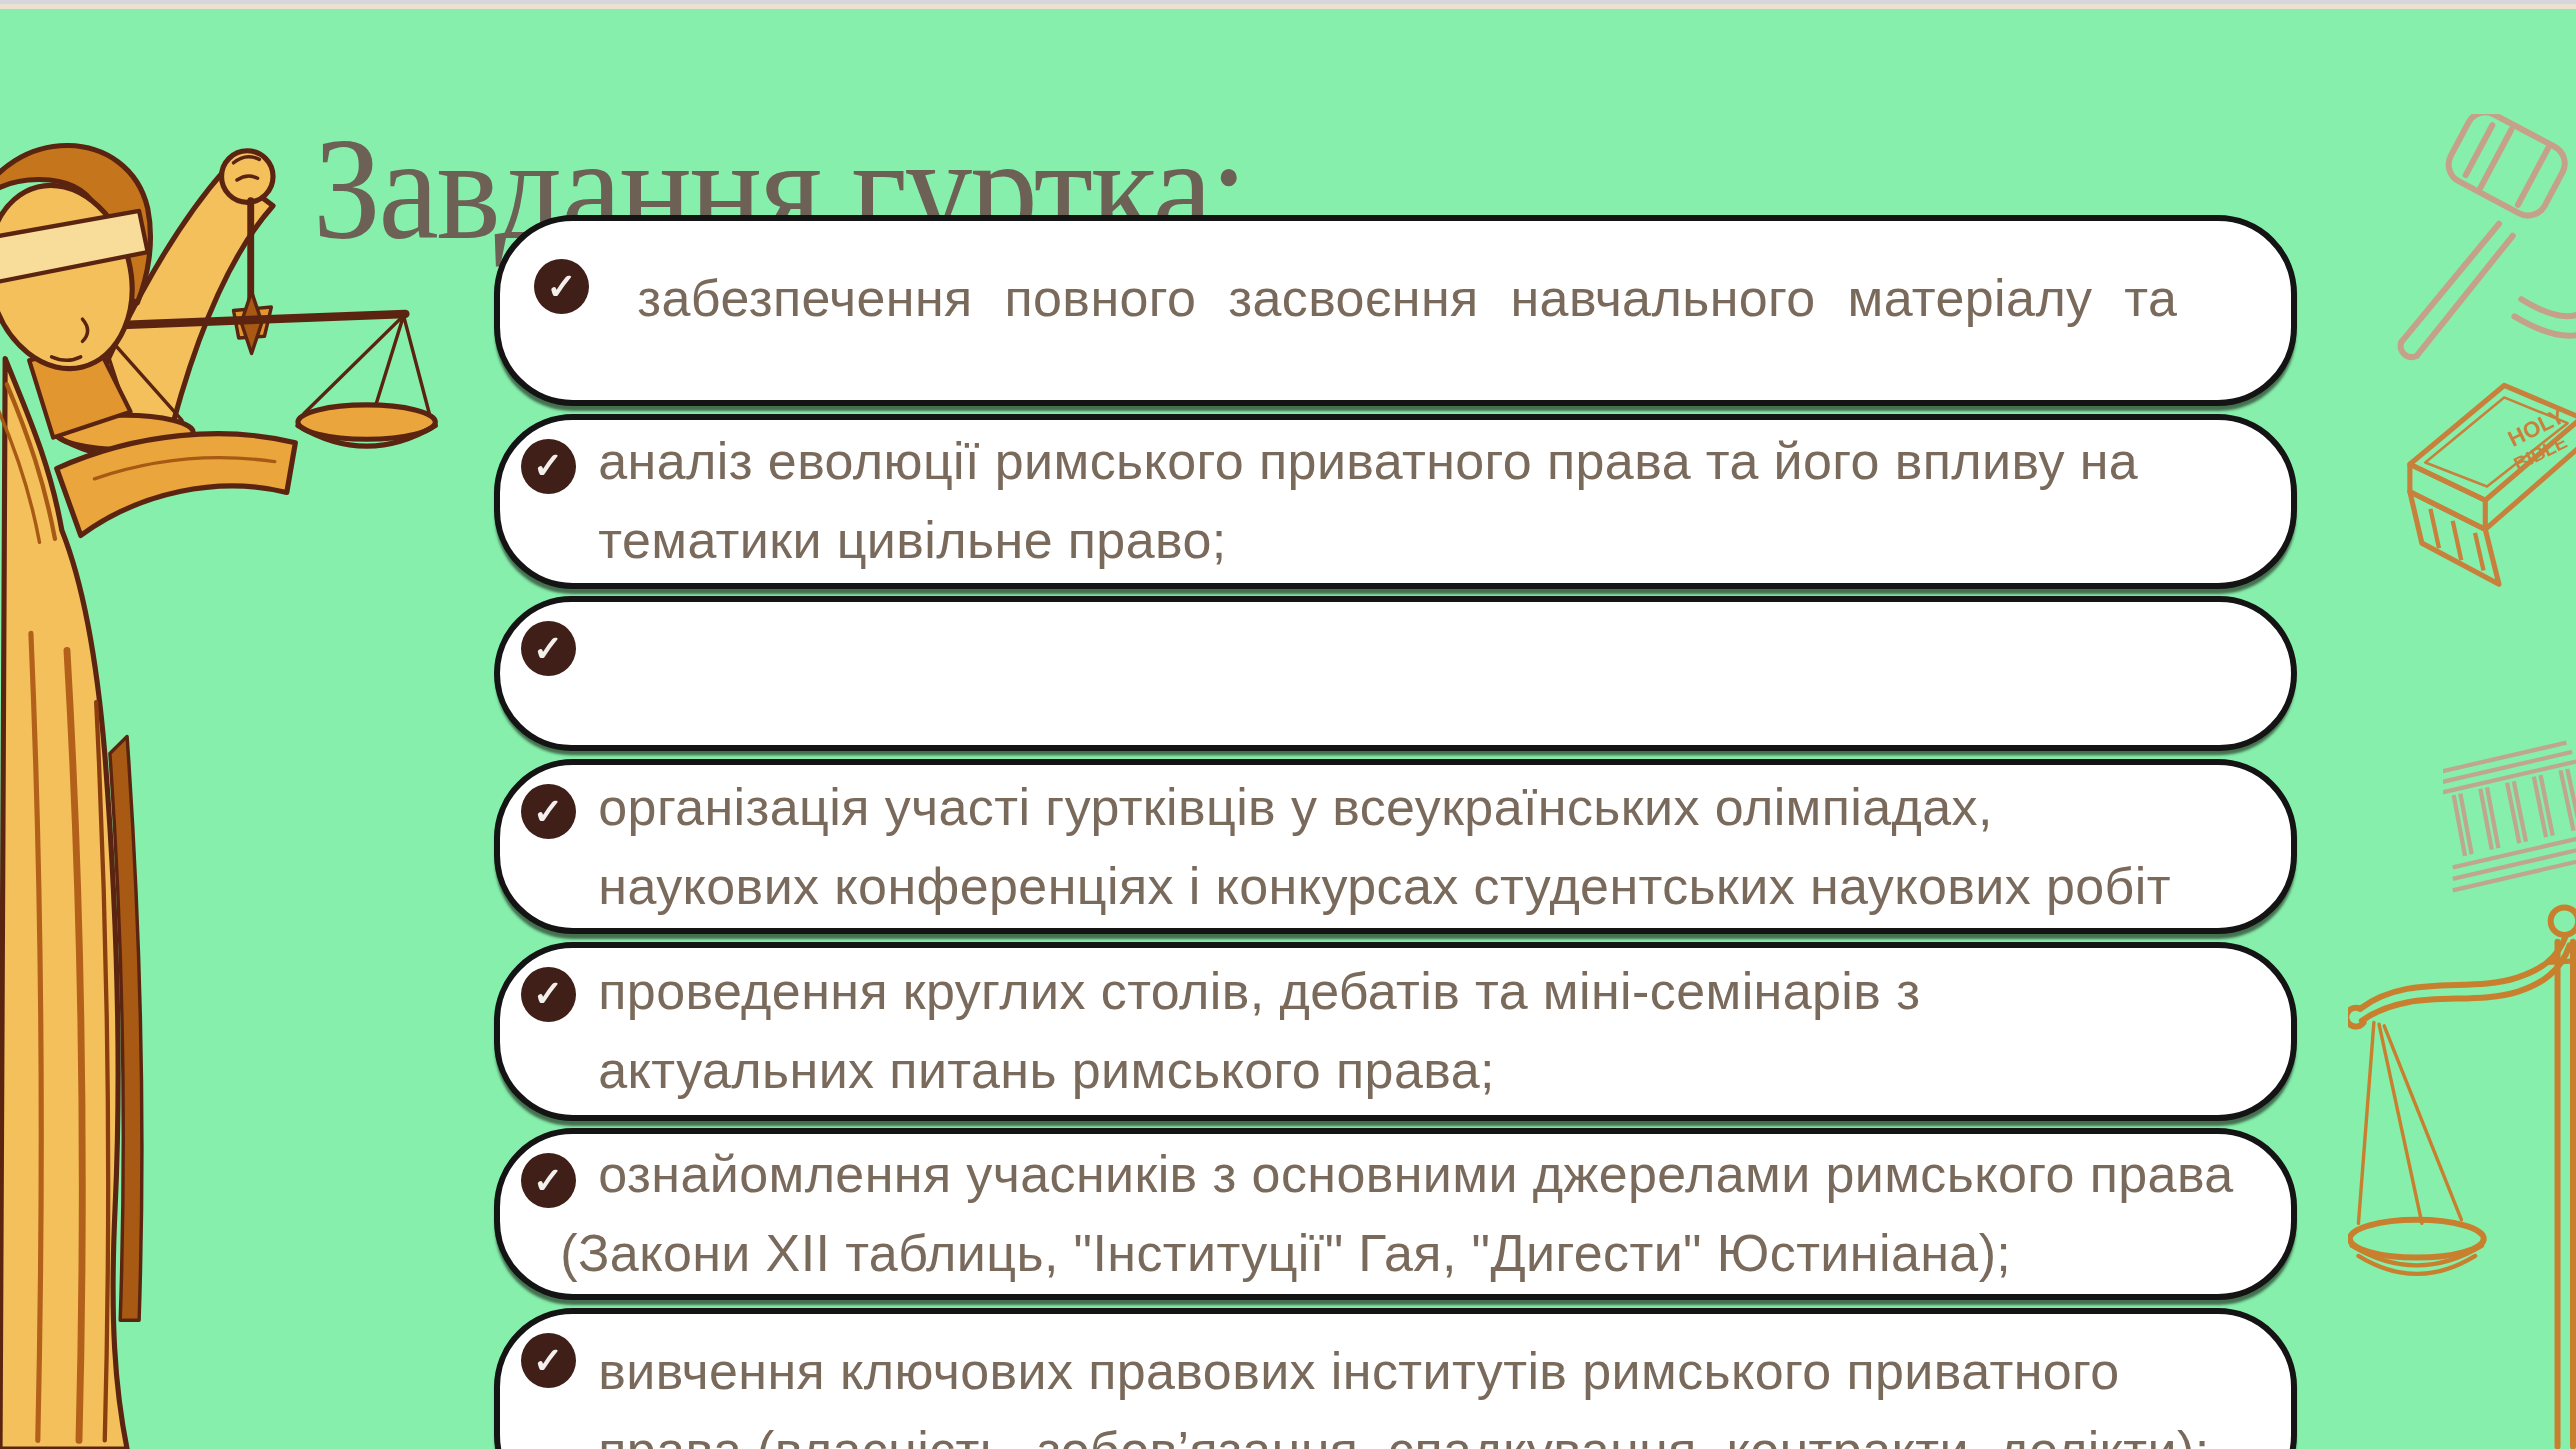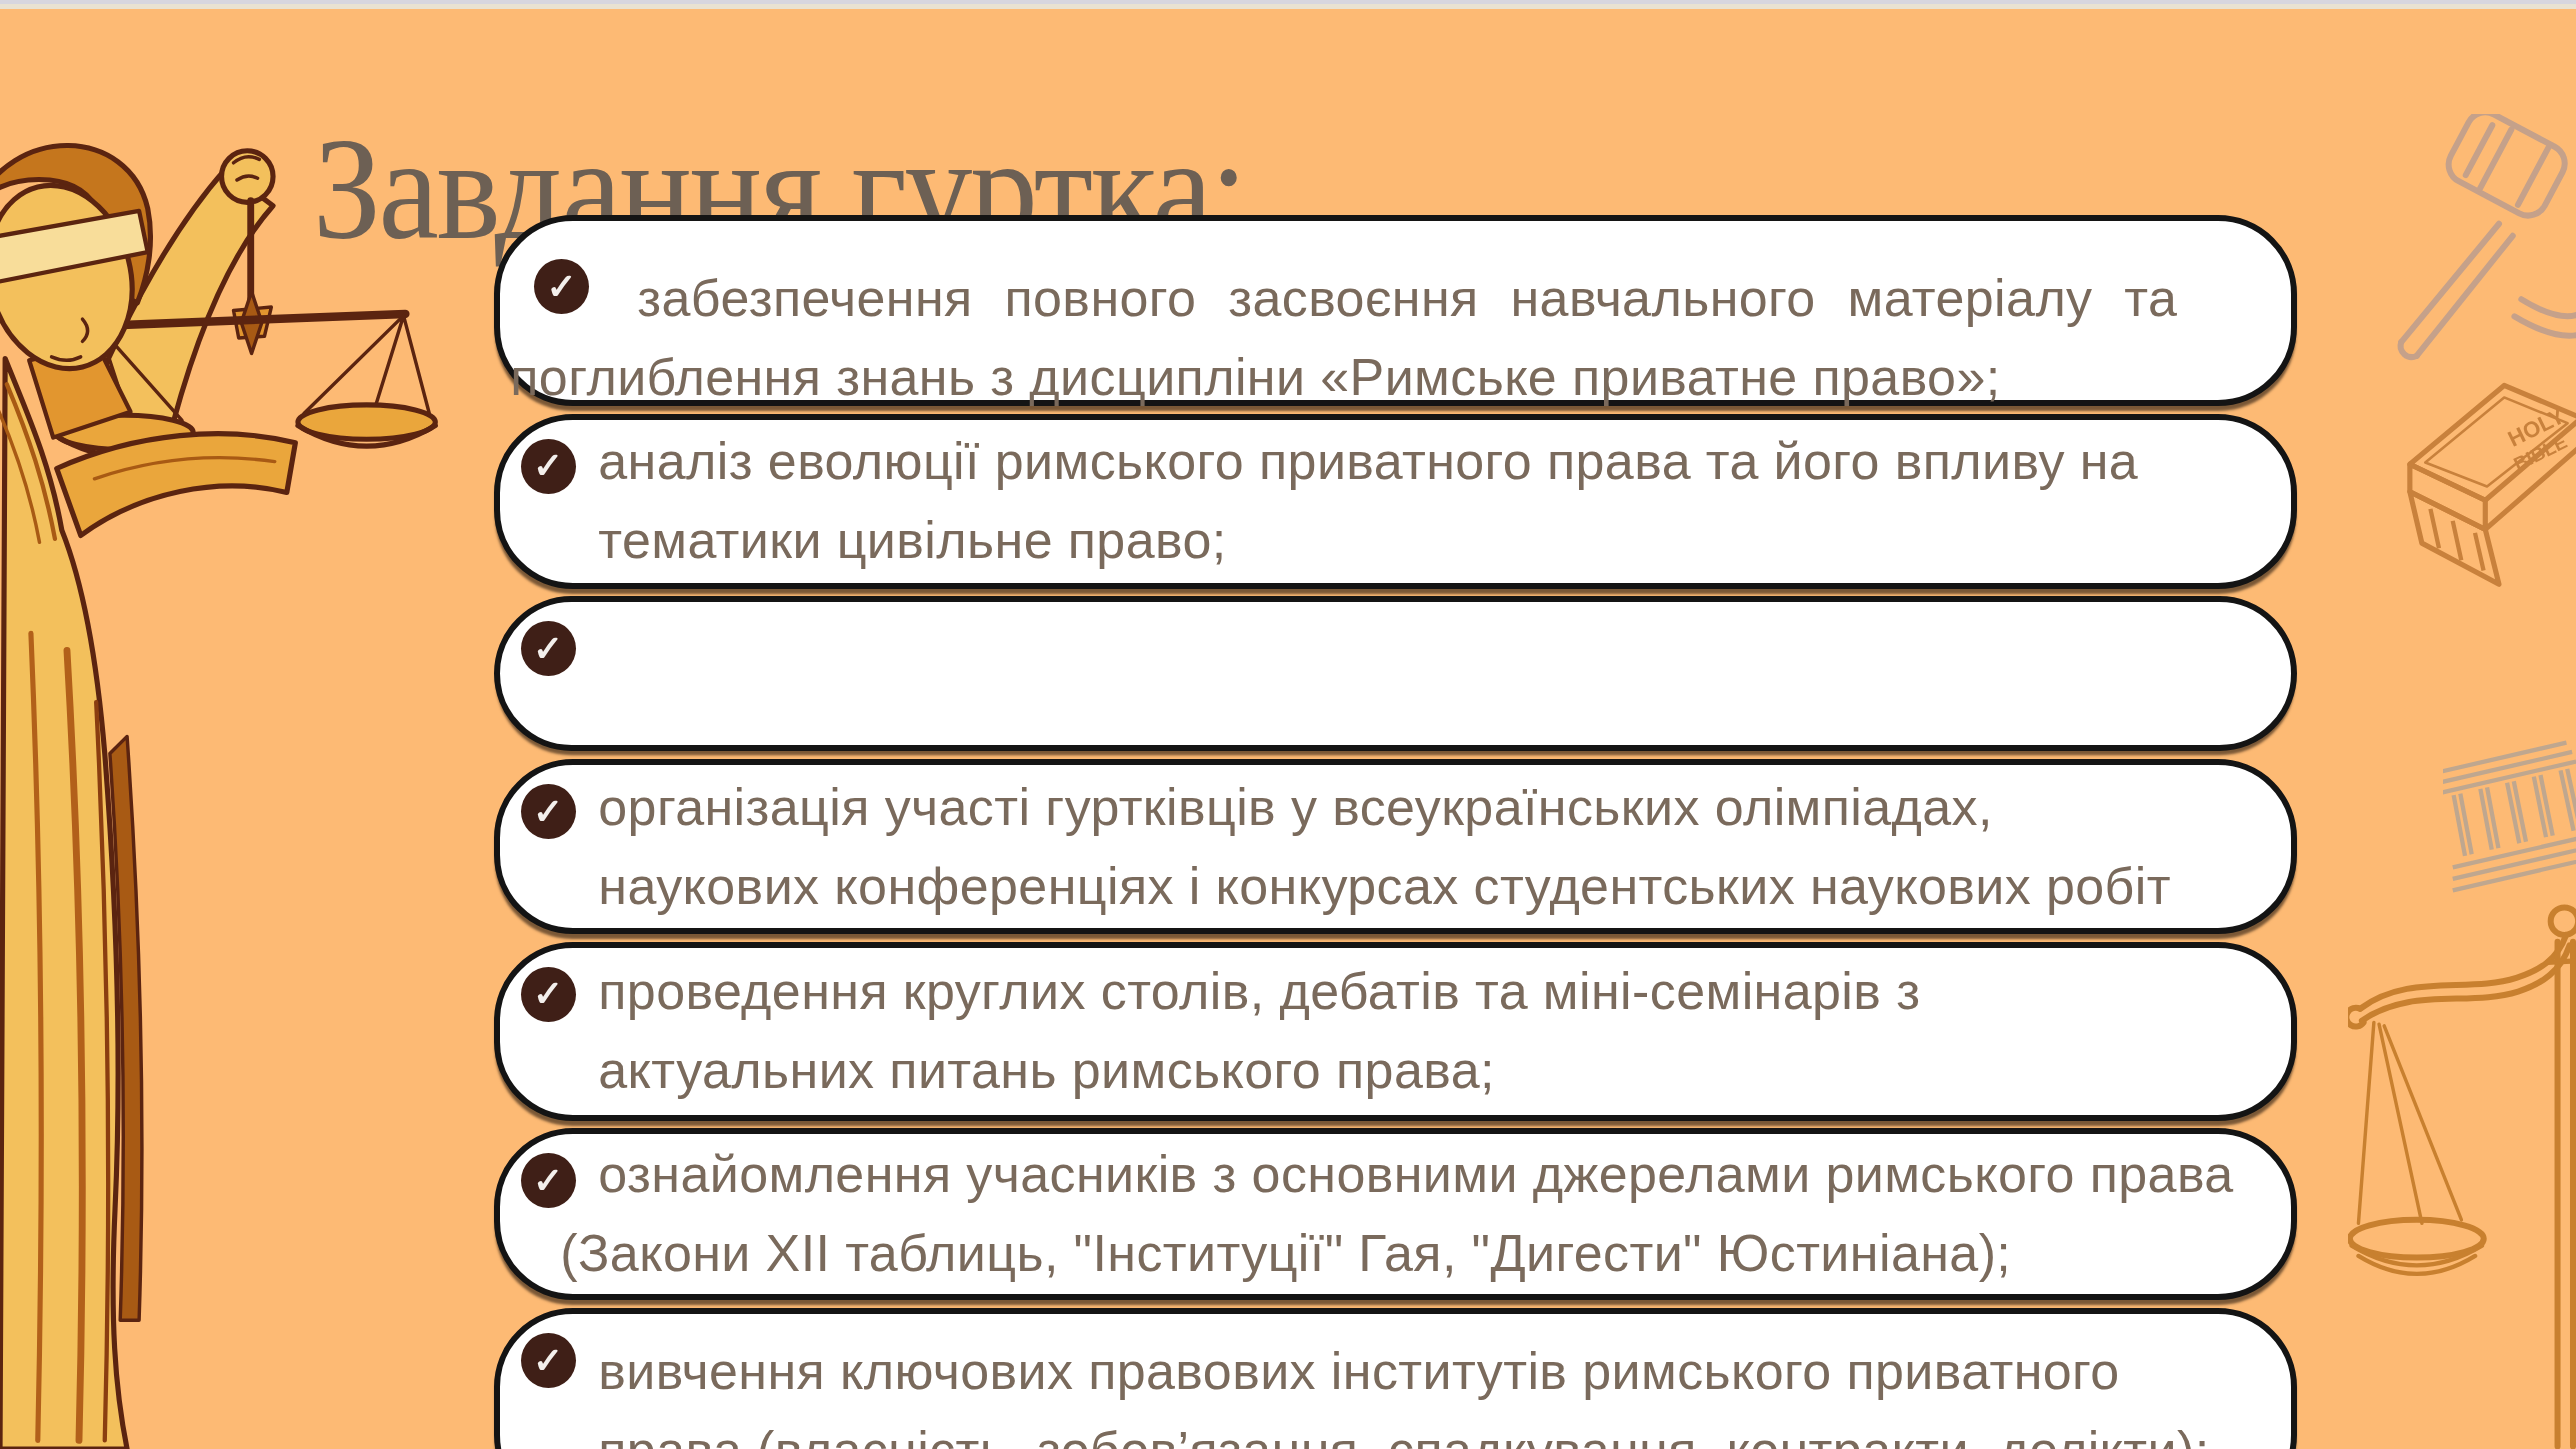--- a/index.html
+++ b/index.html
@@ -1,16 +1,16 @@
 <!DOCTYPE html>
 <html style="font-size:13.7px"><head>
 <meta charset="utf-8">
 <style>
   html,body{margin:0;padding:0;background:#ffffff;}
-  .slide{position:relative;width:2576px;height:1449px;background:#fdba74;overflow:hidden;
+  .slide{position:relative;width:2576px;height:1449px;background:#86efac;overflow:hidden;
          font-family:"Liberation Sans",sans-serif;}
 
   
   .top-stripe{position:absolute;left:0;top:0;width:2576px;height:8.6px;
     background:linear-gradient(to bottom,#d7d6de 0 4.3px,#e9e2d1 4.3px 8.6px);}
 
   
   .page-title{position:absolute;left:313px;top:6.9px;
     font-family:"Liberation Serif",serif;font-size:146px;font-weight:400;
     color:#6d6054;letter-spacing:-2.6px;white-space:nowrap;
@@ -99,21 +99,20 @@
       </g>
     </svg>
   </div>
 
   <div class="tasks">
 
     <div class="task t1">
       <span class="check">✓</span>
       <div class="lines">
         <span class="line line1">забезпечення повного засвоєння навчального матеріалу та</span>
-        <span class="line line2">поглиблення знань з дисципліни «Римське приватне право»;</span>
       </div>
     </div>
 
     <div class="task t2">
       <span class="check">✓</span>
       <div class="lines">
         <span class="line line1">аналіз еволюції римського приватного права та його впливу на</span>
         <span class="line line2">тематики цивільне право;</span>
       </div>
     </div>

